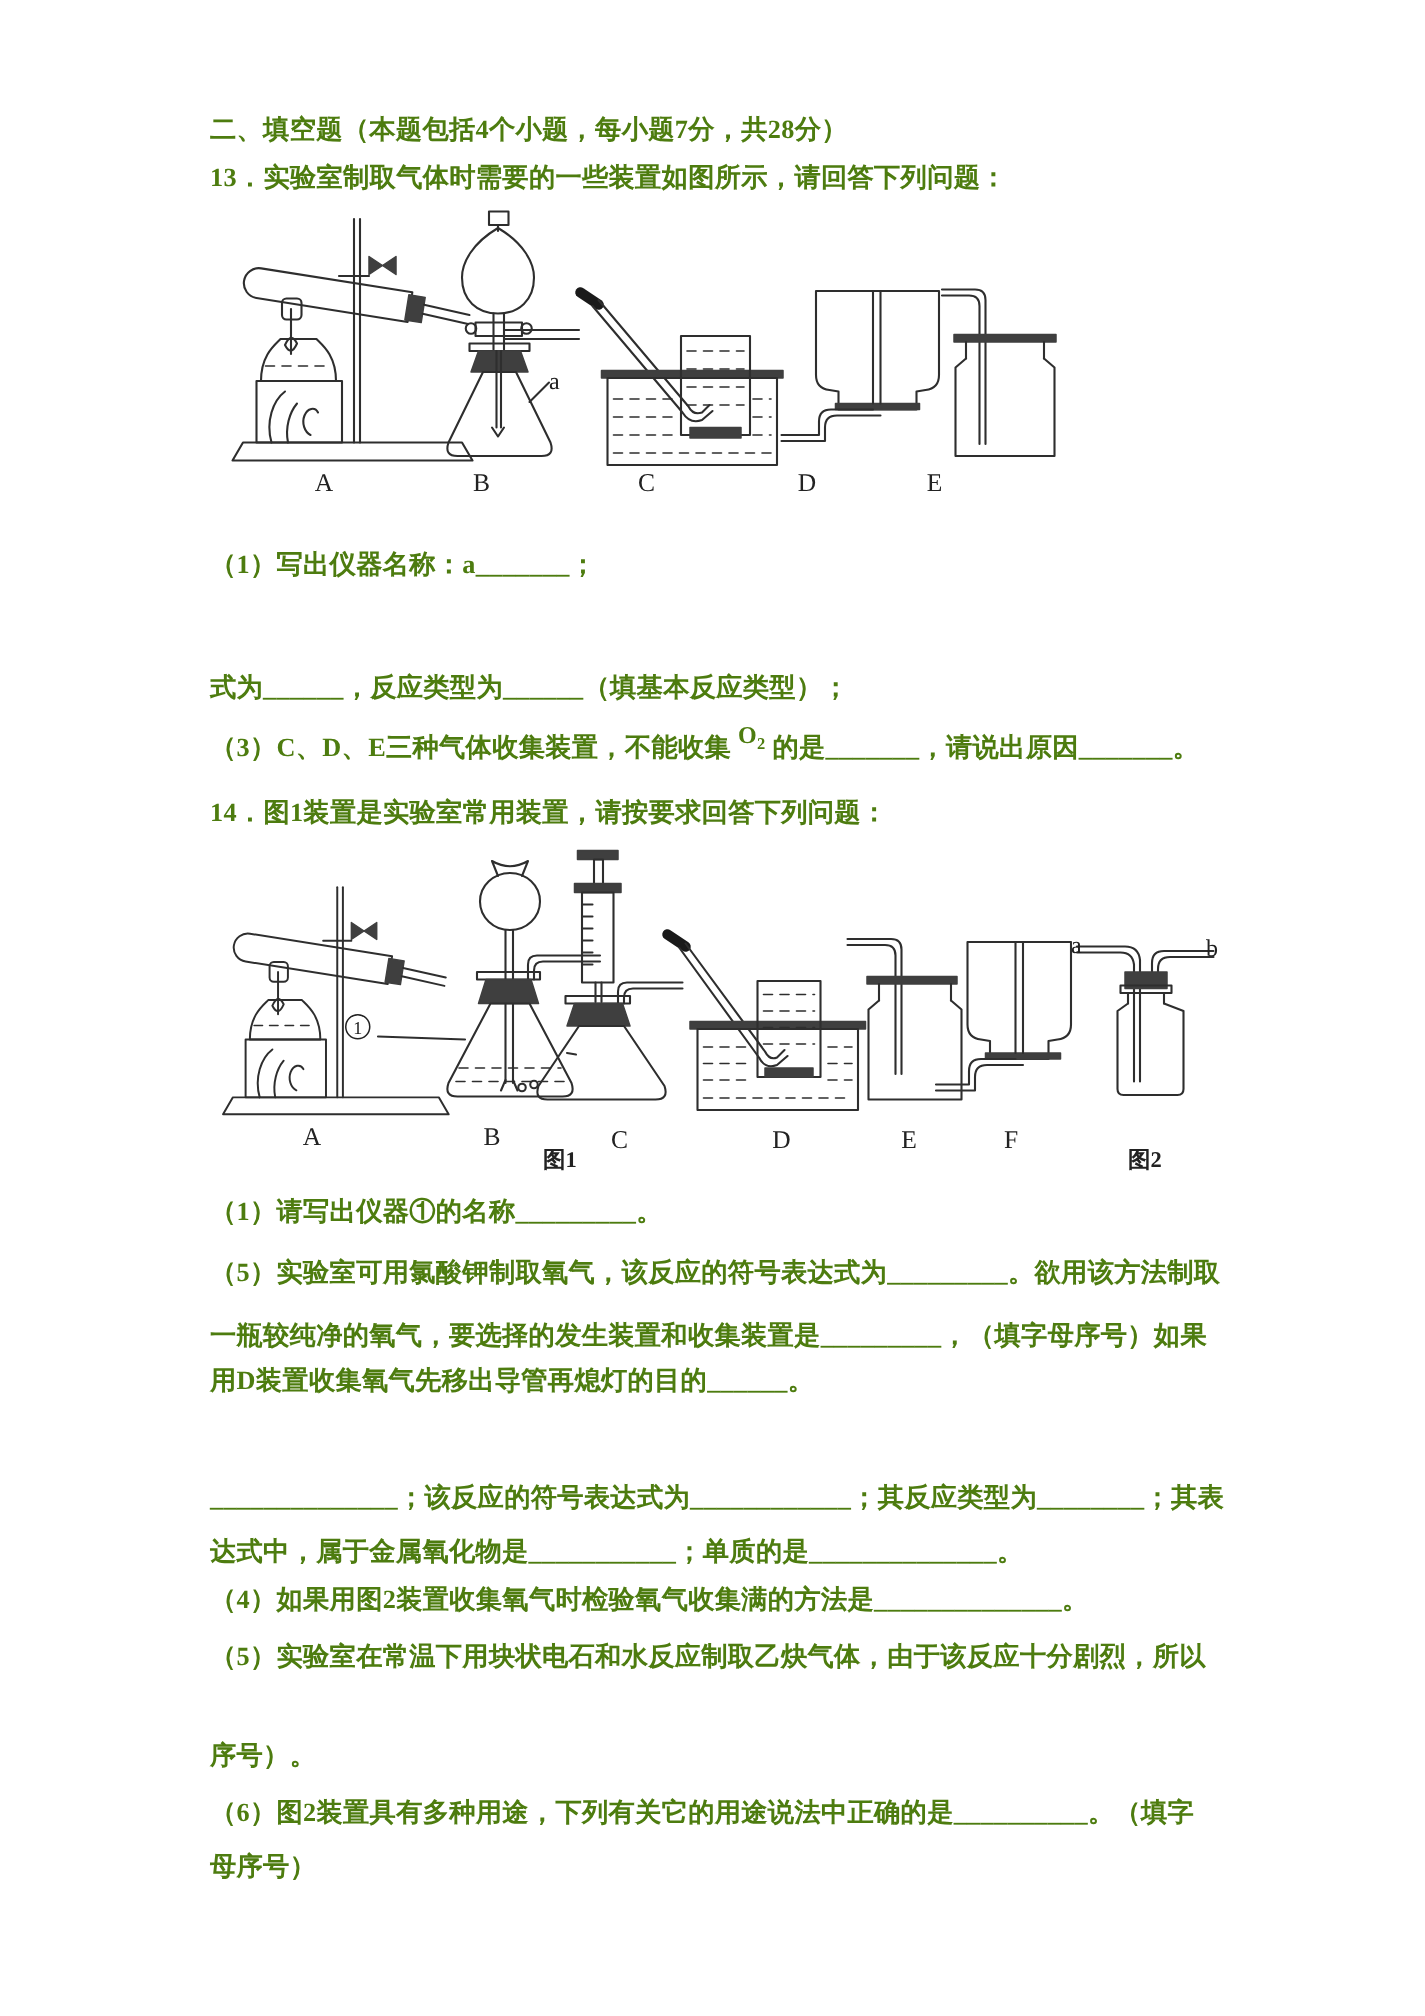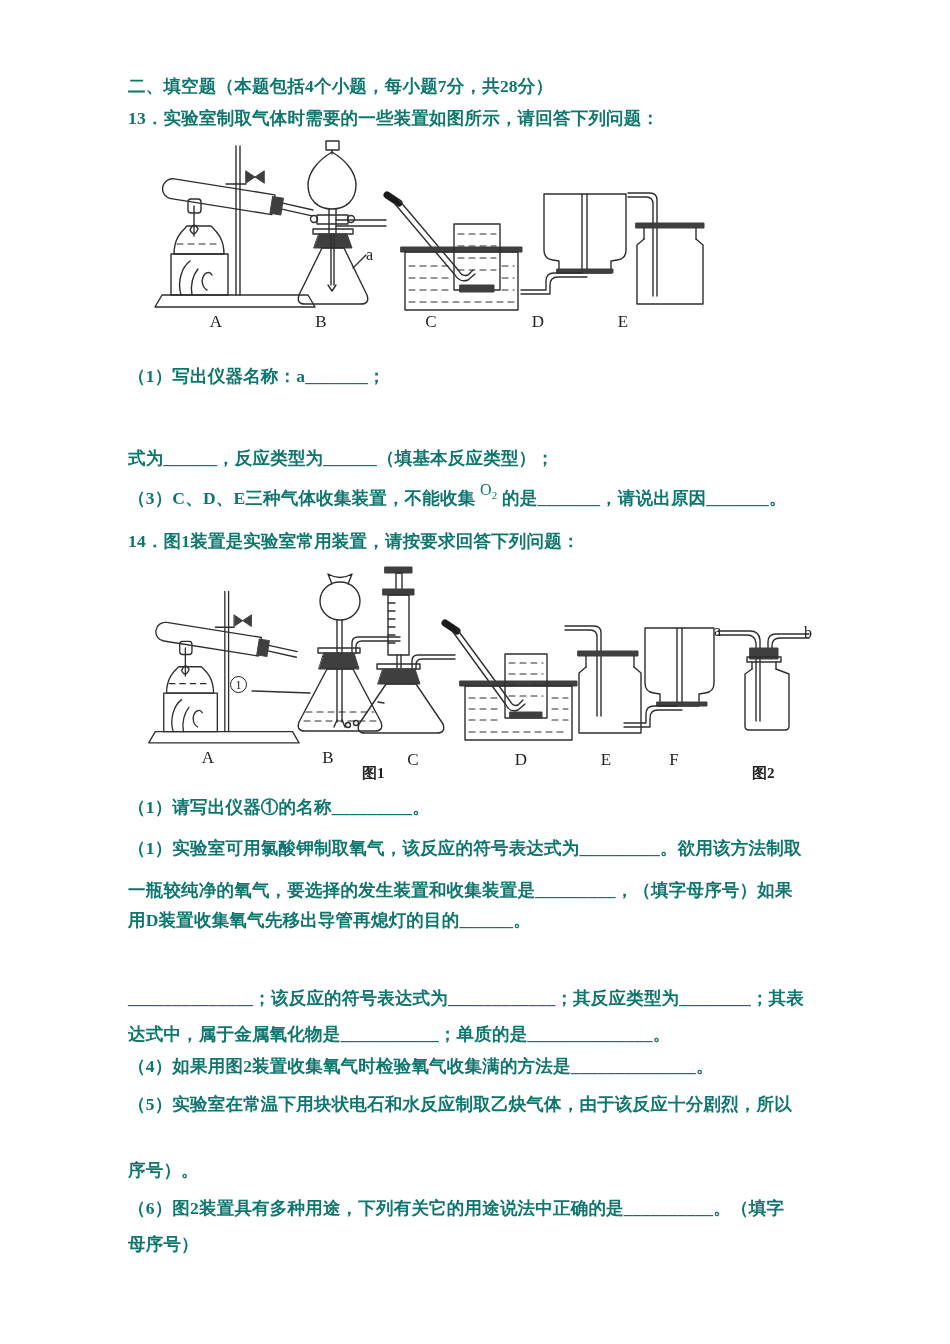--- a/index.html
+++ b/index.html
@@ -6,29 +6,29 @@
   .page{
     position:relative;
     width:950px;height:1344px;
     background:#ffffff;
     font-family:"Liberation Serif","DejaVu Serif",serif;
     color:#161616;
     overflow:hidden;
   }
   .line{
     position:absolute;
-    left:128px;
+    left:140px;
     width:700px;
     font-size:17.5px;
     font-weight:700;
     letter-spacing:0.2px;
     white-space:nowrap;
-    color:#0f766e;
-  }
-  .raised{position:relative;top:-9px;font-size:16px;font-weight:400;margin-top:24px;}
+    color:#4d7c0f;
+  }
+  .raised{position:relative;top:-9px;font-size:16px;font-weight:700;margin-top:24px;}
   .raised sub{font-size:11px;}
   .dev-label{
     position:absolute;width:26px;text-align:center;
     font-size:17px;font-weight:400;color:#222;
   }
   .fig-caption{
     position:absolute;font-size:15px;font-weight:700;color:#222;
   }
   .small-note{
     position:absolute;font-size:16px;font-weight:400;color:#222;
@@ -232,21 +232,21 @@
   <div class="dev-label" style="left:508px;top:750px">D</div>
   <div class="dev-label" style="left:593px;top:750px">E</div>
   <div class="dev-label" style="left:661px;top:750px">F</div>
   <div class="fig-caption" style="left:362px;top:764px">图1</div>
   <div class="fig-caption" style="left:752px;top:764px">图2</div>
   <div class="small-note" style="left:714px;top:622px">a</div>
   <div class="small-note" style="left:804px;top:624px">b</div>
   <div class="circled-num" style="left:230px;top:676px">1</div>
 
   <div class="line" style="top:795px">（1）请写出仪器①的名称_________。</div>
-  <div class="line" style="top:836px">（1）实验室可用氯酸钾制取氧气，该反应的符号表达式为_________。欲用该方法制取</div>
+  <div class="line" style="top:836px">（5）实验室可用氯酸钾制取氧气，该反应的符号表达式为_________。欲用该方法制取</div>
   <div class="line" style="top:878px">一瓶较纯净的氧气，要选择的发生装置和收集装置是_________，（填字母序号）如果</div>
   <div class="line" style="top:908px">用D装置收集氧气先移出导管再熄灯的目的______。</div>
   <div class="line" style="top:1022px">达式中，属于金属氧化物是___________；单质的是______________。</div>
   <div class="line" style="top:986px">______________；该反应的符号表达式为____________；其反应类型为________；其表</div>
   <div class="line" style="top:1054px">（4）如果用图2装置收集氧气时检验氧气收集满的方法是______________。</div>
   <div class="line" style="top:1092px">（5）实验室在常温下用块状电石和水反应制取乙炔气体，由于该反应十分剧烈，所以</div>
   <div class="line" style="top:1158px">序号）。</div>
   <div class="line" style="top:1196px">（6）图2装置具有多种用途，下列有关它的用途说法中正确的是__________。（填字</div>
   <div class="line" style="top:1232px">母序号）</div>
 

